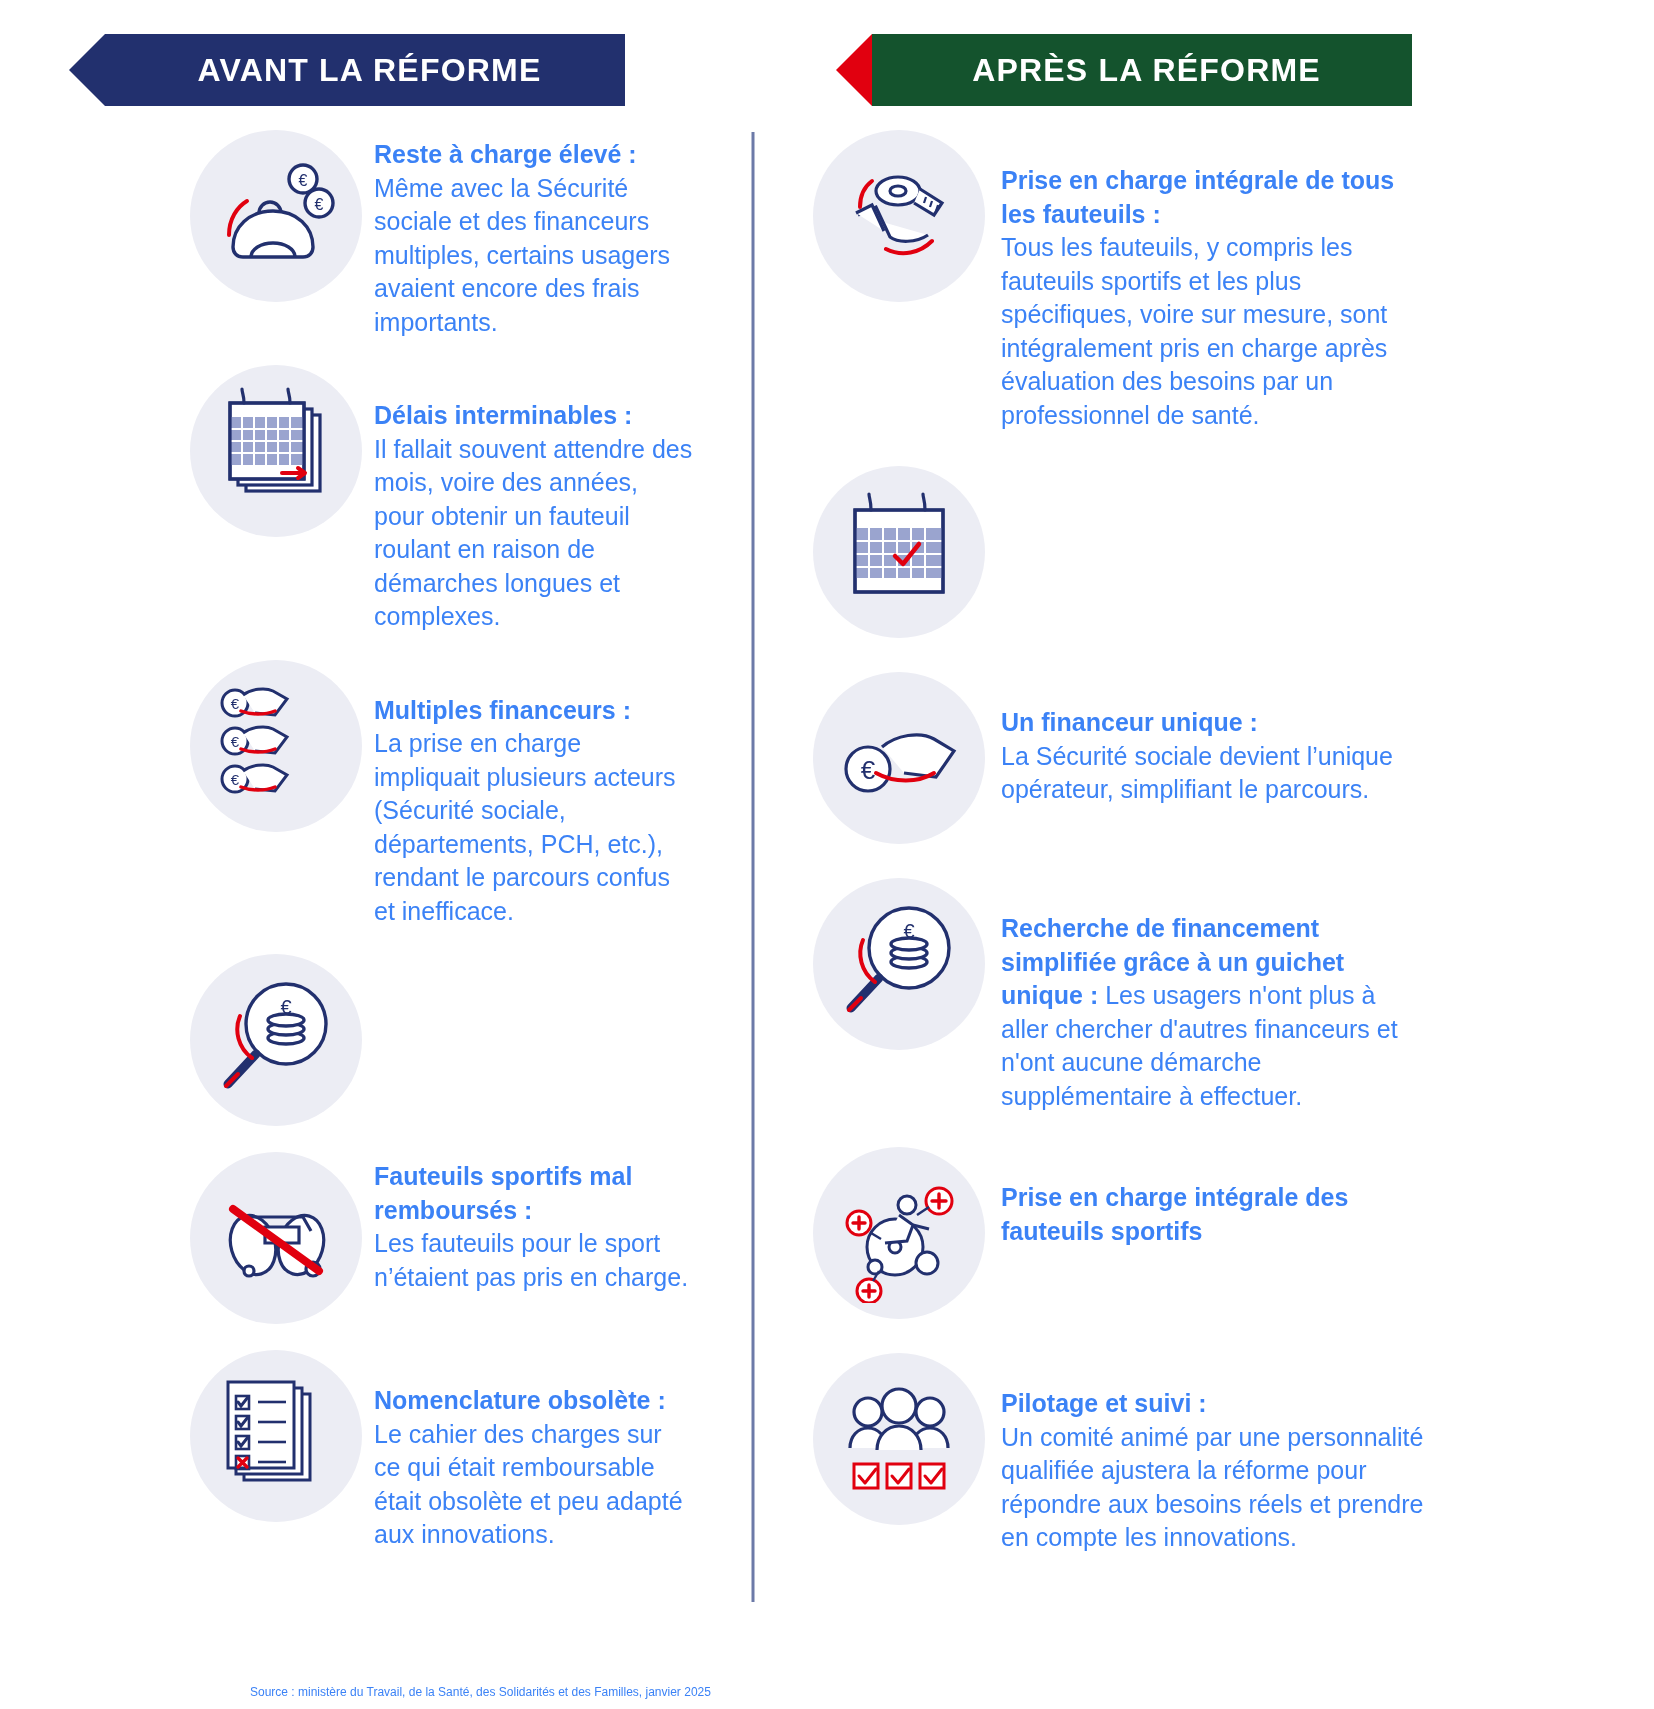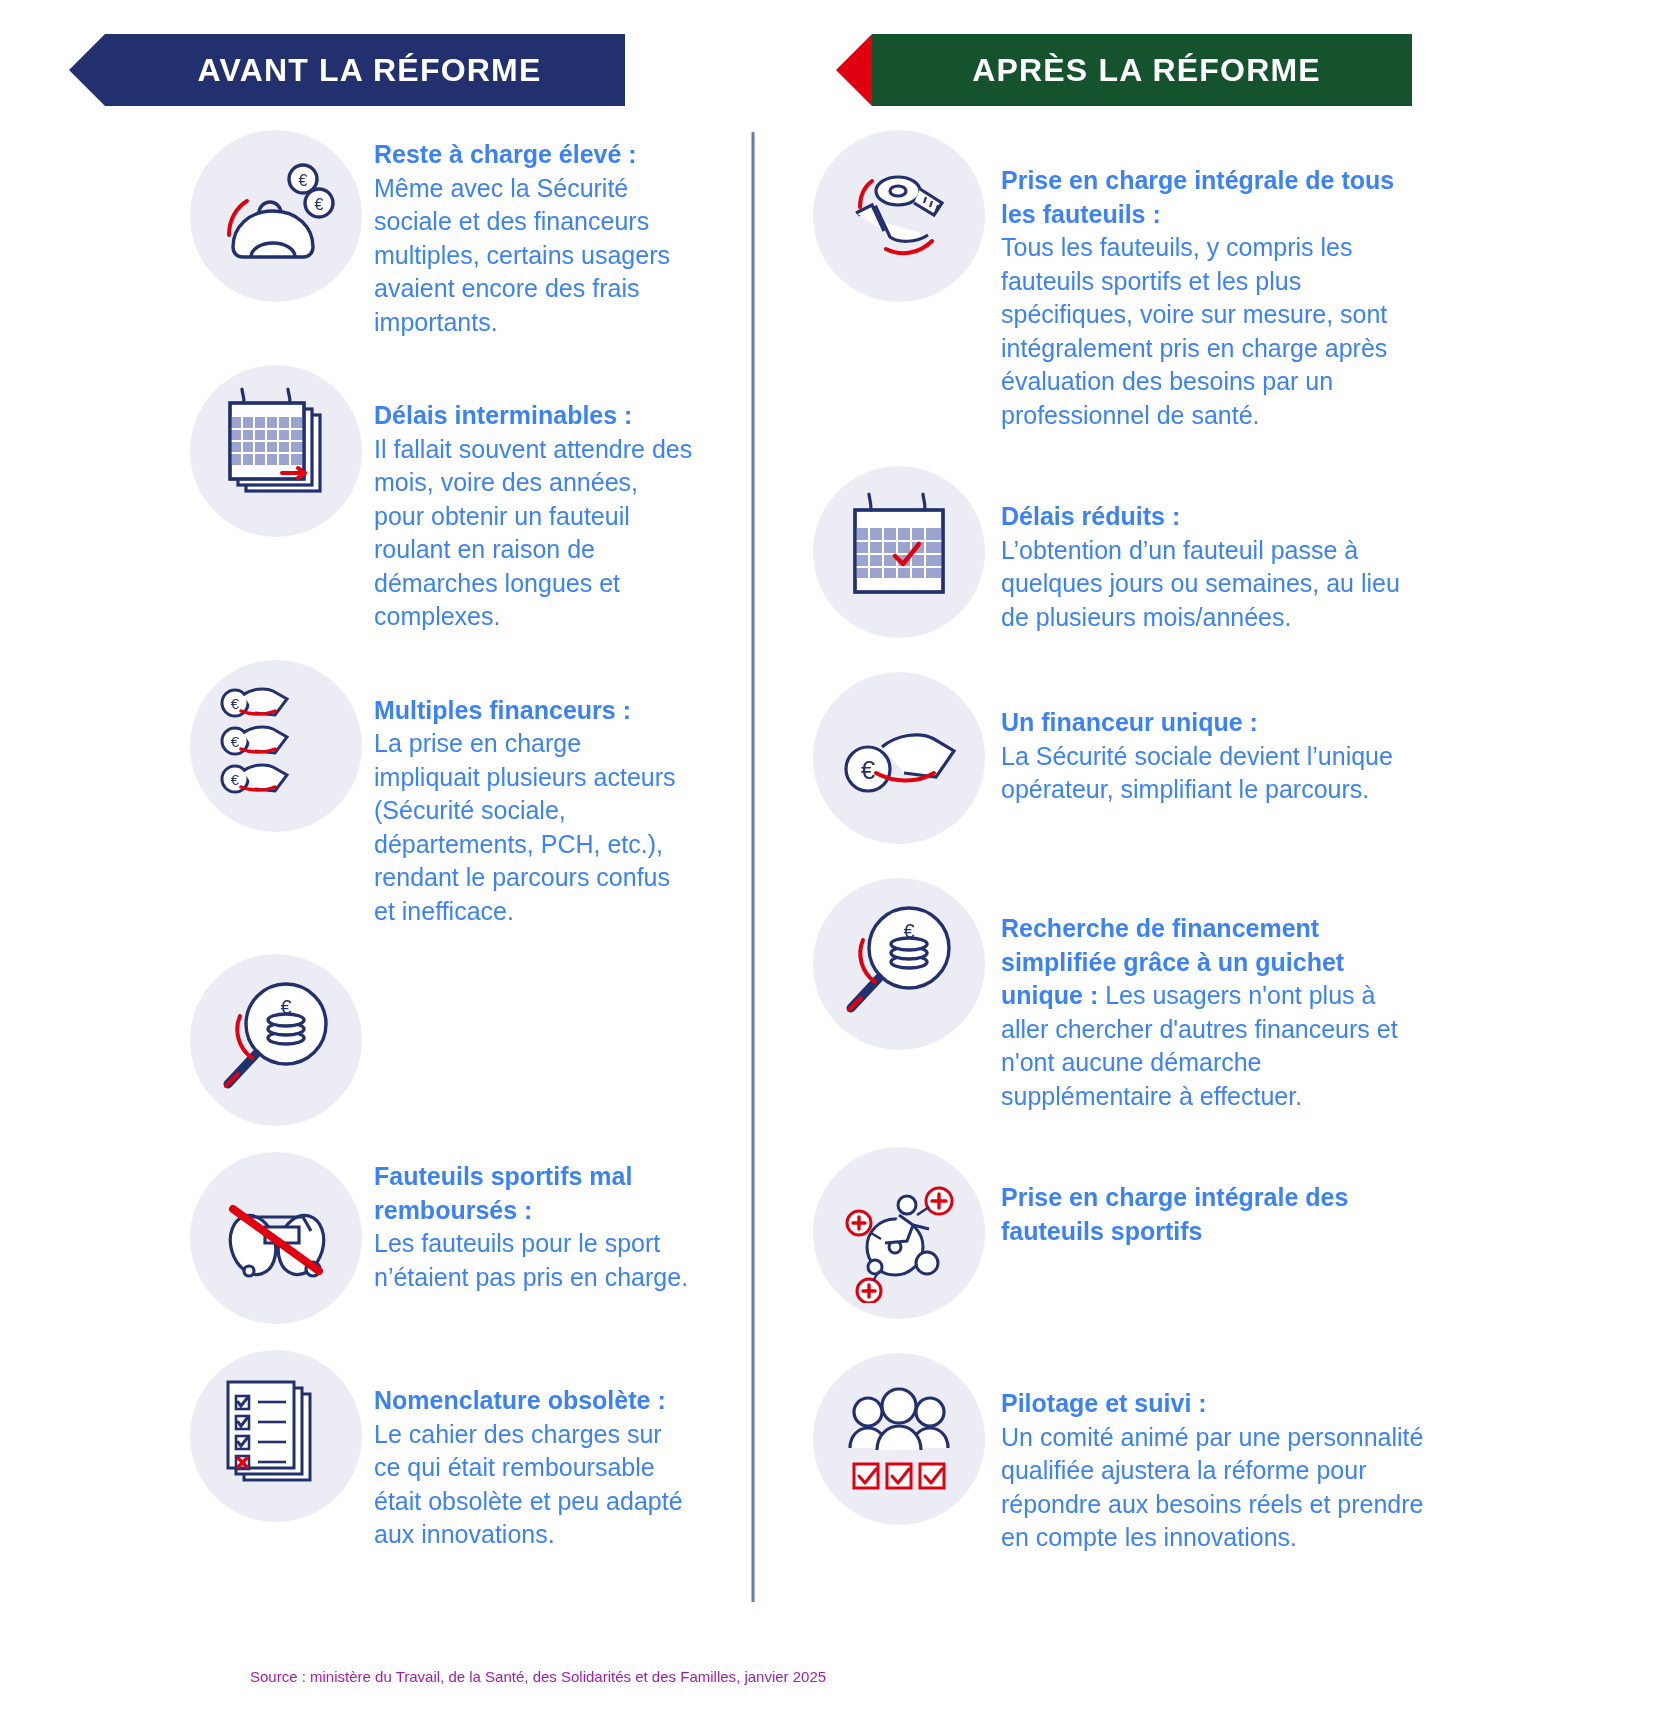--- a/index.html
+++ b/index.html
@@ -120,23 +120,23 @@
     font-weight: bold;
   }
 
   
   .item.align-top .text { padding-top: 8px; }
   .item.align-mid .text { padding-top: 34px; }
 
   .source {
     position: absolute;
     left: 250px;
-    bottom: 24px;
-    font-size: 15px;
-    color: #a21caf;
+    bottom: 10px;
+    font-size: 12px;
+    color: #3b82f6;
   }
 </style>
 </head>
 <body>
 
 <div class="infographic">
 
   <div class="banners">
     <div class="banner-wrap left">
       <div class="banner navy">
@@ -343,24 +343,20 @@
               <line x1="22" y1="55" x2="110" y2="55"></line>
                 <line x1="22" y1="68" x2="110" y2="68"></line>
               <line x1="22" y1="81" x2="110" y2="81"></line>
             </g>
             <rect x="22" y="24" width="88" height="82" fill="none"></rect>
             <path d="M38 24c0-10-2-12-2-16" stroke-linecap="round"></path>
             <path d="M92 24c0-10-2-12-2-16" stroke-linecap="round"></path>
             <path d="M62 70l8 8 16-20" stroke="#e1000f" stroke-width="4.5" fill="none" stroke-linecap="round" stroke-linejoin="round"></path>
           </svg>
         </div>
-        <div class="text">
-          <b>Délais réduits :</b><br>
-          <span>L’obtention d’un fauteuil passe à quelques jours ou semaines, au lieu de plusieurs mois/années.</span>
-        </div>
       </div>
 
       <div class="item align-mid">
         <div class="icon-circle">
           <svg width="134" height="134" viewBox="0 0 134 134" fill="none" stroke="#22306e" stroke-width="3.2">
             <circle cx="36" cy="78" r="22" fill="#fff"></circle>
             <text x="36" y="88" font-size="26" text-anchor="middle" fill="#22306e" stroke="none" font-family="Liberation Sans, sans-serif">€</text>
             <path d="M50 56c14-12 38-16 52-8l20 12-18 26-32-4" fill="#fff"></path>
             <path d="M44 82c18 10 42 10 58 0" stroke="#e1000f" stroke-width="4" fill="none" stroke-linecap="round"></path>
           </svg>

